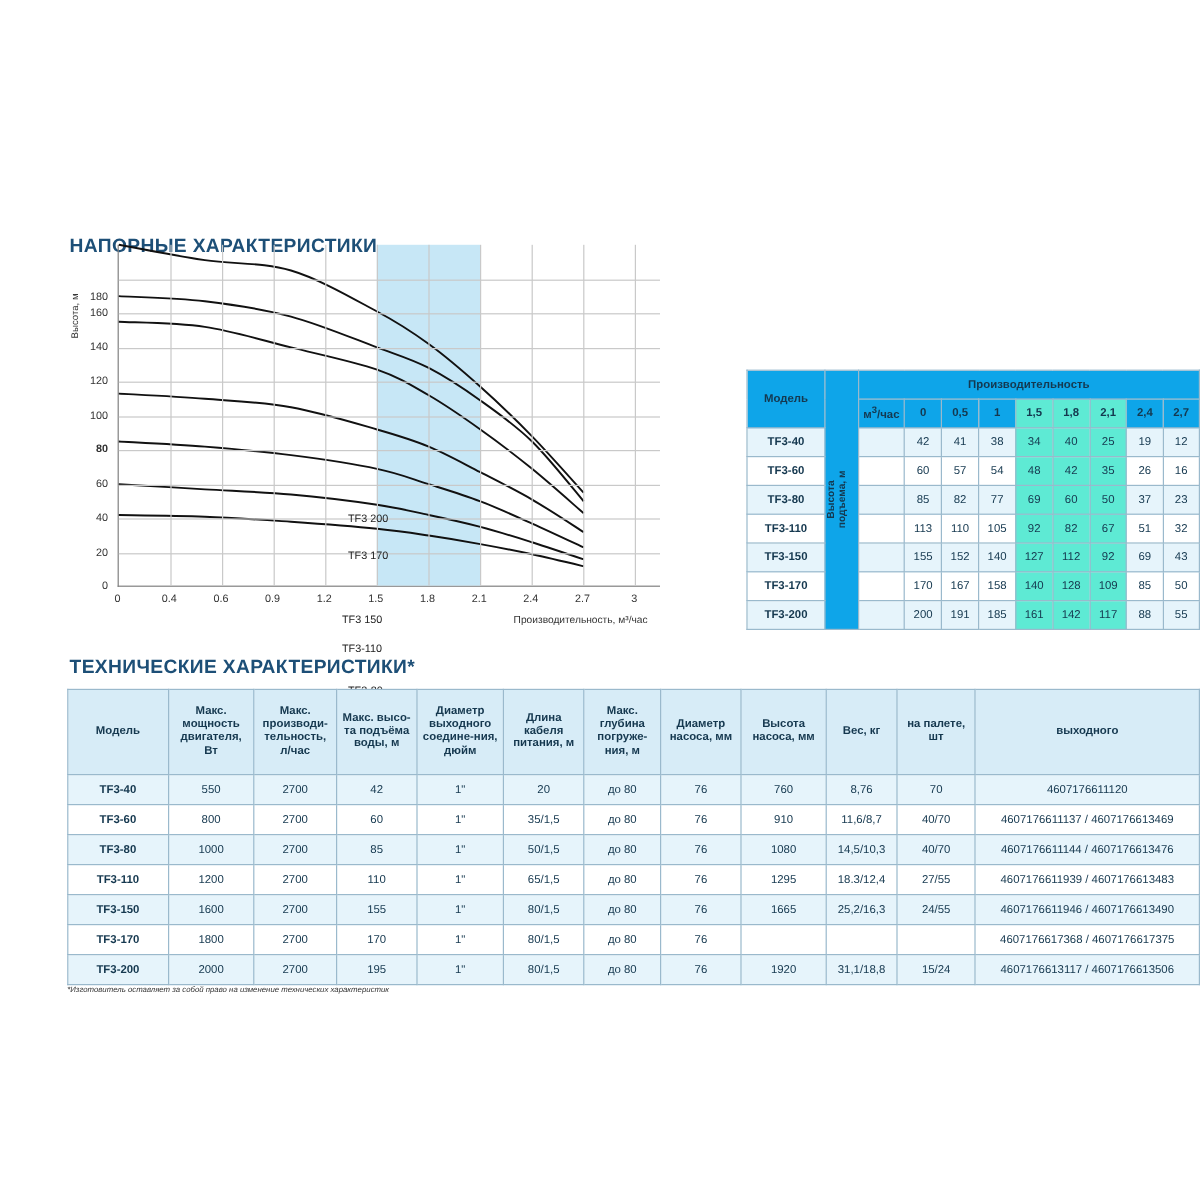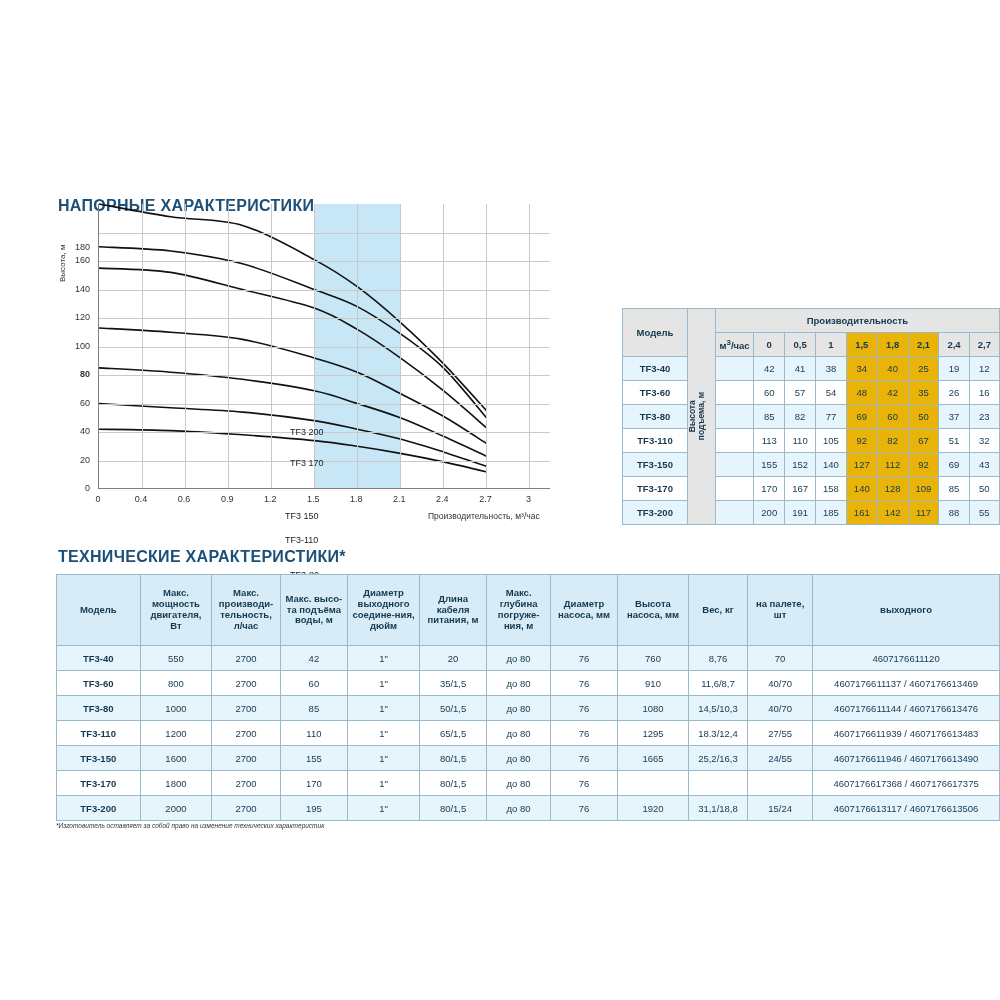--- a/index.html
+++ b/index.html
@@ -73,24 +73,24 @@
   
   table{border-collapse:collapse;font-size:9.5px;}
   td,th{
     border:1px solid #9ab9cc;
     text-align:center;
     vertical-align:middle;
     padding:0;
     font-weight:normal;
     color:#15384f;
   }
-  .hdr{background:#e5e5e5;font-weight:bold;color:#15384f;}
+  .hdr{background:#0ea5e9;font-weight:bold;color:#15384f;}
   .zebra{background:#e6f4fb;}
   .plain{background:#ffffff;}
-  .hl{background:#eab308;}
+  .hl{background:#5eead4;}
 
   
   #perf-table{position:absolute;left:622px;top:308px;}
   #perf-table td{height:23px;}
   #perf-table .modelcol{width:72px;font-weight:bold;}
   #perf-table .rotcell{width:20px;}
   #perf-table .unitcol{width:44px;}
   #perf-table .valcol{width:34px;}
   .rotlabel{
     writing-mode:vertical-rl;

